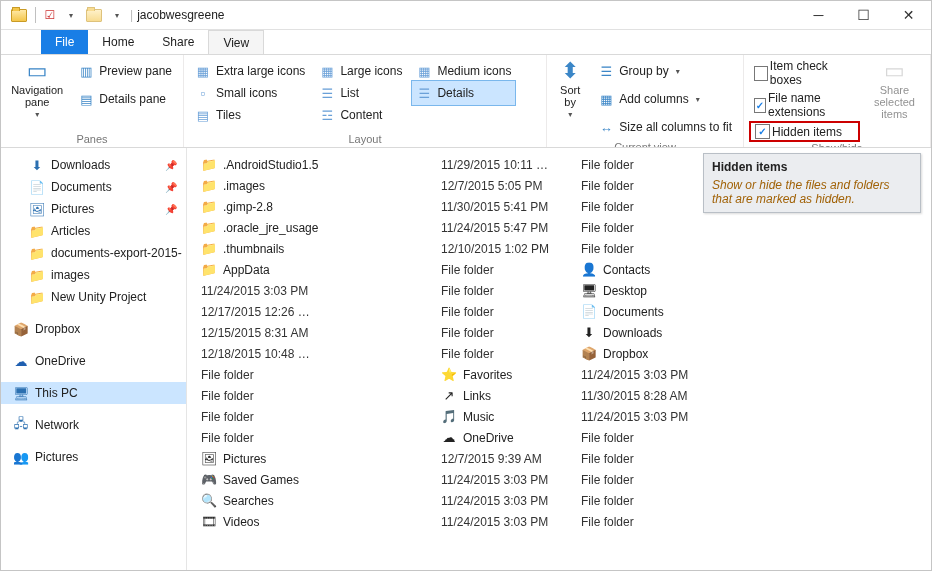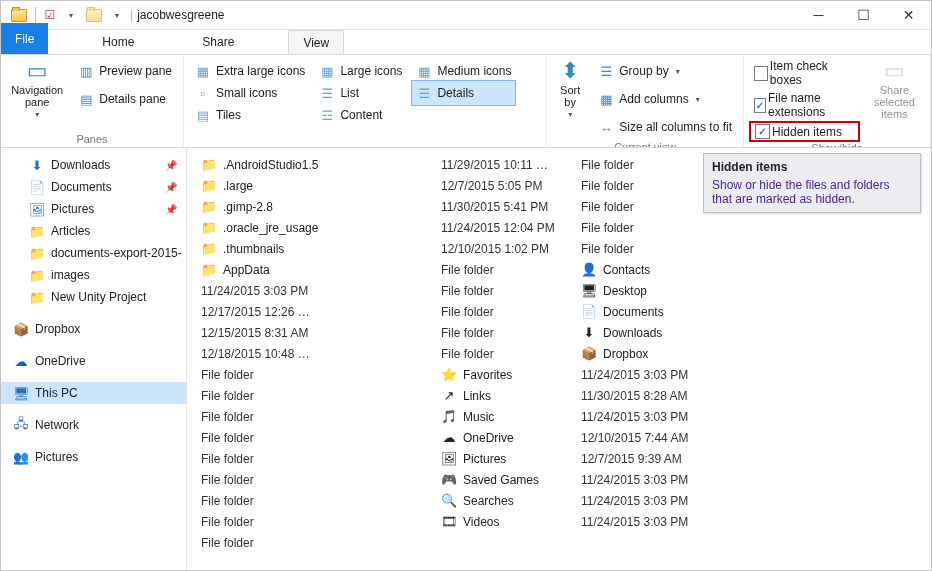--- a/index.html
+++ b/index.html
@@ -33,22 +33,22 @@
   .qat .qat-prop { width:20px; height:20px; display:flex; align-items:center; justify-content:center; font-size:12px; }
   .qat .qat-chevron { width:14px; height:20px; display:flex; align-items:center; justify-content:center; font-size:8px; color:#555; }
   .title { flex:1; padding-left:6px; display:flex; align-items:center; gap:4px; }
   .title-sep { color:#bbb; }
   .title-text { color:#222; }
   .win-controls { display:flex; }
   .win-btn { width:45px; height:28px; display:flex; align-items:center; justify-content:center; font-size:14px; color:#333; }
 
   
   .tabstrip { height:24px; display:flex; align-items:flex-end; border-bottom:1px solid var(--ribbon-border); }
-  .tab-file { background:var(--file-blue); color:#fff; padding:4px 14px; height:31px; box-sizing:border-box; display:flex; align-items:center; }
-  .tab { padding:4px 14px; height:24px; box-sizing:border-box; display:flex; align-items:center;margin-left:40px; }
+  .tab-file { background:var(--file-blue); color:#fff; padding:4px 14px; height:24px; box-sizing:border-box; display:flex; align-items:center;margin-left:40px; }
+  .tab { padding:4px 14px; height:24px; box-sizing:border-box; display:flex; align-items:center; }
   .tab.active { background:var(--tab-sel-bg); border:1px solid var(--ribbon-border); border-bottom:none; }
 
   
   .ribbon { height:92px; border-bottom:1px solid var(--ribbon-border); display:flex; overflow:hidden; }
   .ribbon-group { border-right:1px solid #eceaea; padding:3px 6px 0 6px; display:flex; flex-direction:column; position:relative; }
   .ribbon-group .group-body { flex:1; display:flex; align-items:flex-start; gap:6px; }
   .ribbon-group .group-label { color:var(--muted); font-size:11px; text-align:center; padding:1px 0 2px 0; }
   .rbtn-big { display:flex; flex-direction:column; align-items:center; justify-content:center; width:58px; padding:2px 2px; gap:2px; }
   .rbtn-big .icon { font-size:22px; line-height:22px; }
   .rbtn-big .lbl { font-size:11px; text-align:center; line-height:12px; }
@@ -84,21 +84,21 @@
   .files .cell.type { color:#333; }
 
   .folder-ic { color:#caa227; }
 
   
   .statusbar { height:22px; border-top:1px solid #e5e5e5; display:flex; align-items:center; padding:0 8px; font-size:11px; color:#555; }
 
   
   .tooltip { position:absolute; right:10px; top:152px; width:200px; background:var(--tooltip-bg); border:1px solid #b9bfc6; box-shadow:1px 1px 2px rgba(0,0,0,0.15); padding:6px 8px; }
   .tooltip .tt-title { font-weight:bold; margin-bottom:4px; }
-  .tooltip .tt-body { color:#4c1d95; }
+  .tooltip .tt-body { color:#a16207;font-style:italic; }
 
   .folder-small { display:inline-block; width:14px; height:11px; background:linear-gradient(#ffe9a8,#f4c64a); border:1px solid #c99b26; border-radius:1px; position:relative; }
   .folder-small::before{content:""; position:absolute; left:0; top:-3px; width:6px; height:3px; background:#f4c64a; border:1px solid #c99b26; border-bottom:none; border-radius:1px 1px 0 0;}
 </style>
 </head>
 <body>
 
 <div class="window">
 
   <div class="titlebar">
@@ -186,20 +186,21 @@
               <span class="icon" style="color:#6aa0d8;">▤</span>
               <span>Tiles</span>
             </div>
           <div class="rbtn-s">
               <span class="icon" style="color:#6aa0d8;">☲</span>
               <span>Content</span>
             </div>
           <div></div>
         </div>
       </div>
+      <div class="group-label">Layout</div>
     </div>
 
     <div class="ribbon-group" style="width:184px;">
       <div class="group-body">
         <div class="rbtn-big" style="width:40px;">
           <span class="icon" style="color:#3b86c7;">⬍</span>
           <span class="lbl">Sort by</span>
           <span class="chev">▾</span>
         </div>
         <div class="rcol">
@@ -310,35 +311,35 @@
     <div class="fileview">
       <div class="files" id="files-grid">
           <div class="cell name">
             <span class="ficon folder-ic">📁</span>
             <span>.AndroidStudio1.5</span>
           </div>
           <div class="cell date">11/29/2015 10:11 …</div>
           <div class="cell type">File folder</div>
           <div class="cell name">
             <span class="ficon folder-ic">📁</span>
-            <span>.large</span>
+            <span>.images</span>
           </div>
           <div class="cell date">12/7/2015 5:05 PM</div>
           <div class="cell type">File folder</div>
           <div class="cell name">
             <span class="ficon folder-ic">📁</span>
             <span>.gimp-2.8</span>
           </div>
           <div class="cell date">11/30/2015 5:41 PM</div>
           <div class="cell type">File folder</div>
           <div class="cell name">
             <span class="ficon folder-ic">📁</span>
             <span>.oracle_jre_usage</span>
           </div>
-          <div class="cell date">11/24/2015 12:04 PM</div>
+          <div class="cell date">11/24/2015 5:47 PM</div>
           <div class="cell type">File folder</div>
           <div class="cell name">
             <span class="ficon folder-ic">📁</span>
             <span>.thumbnails</span>
           </div>
           <div class="cell date">12/10/2015 1:02 PM</div>
           <div class="cell type">File folder</div>
           <div class="cell name">
             <span class="ficon folder-ic">📁</span>
             <span>AppData</span>
@@ -388,21 +389,20 @@
           <div class="cell name">
             <span class="ficon">🎵</span>
             <span>Music</span>
           </div>
           <div class="cell date">11/24/2015 3:03 PM</div>
           <div class="cell type">File folder</div>
           <div class="cell name">
             <span class="ficon">☁</span>
             <span>OneDrive</span>
           </div>
-          <div class="cell date">12/10/2015 7:44 AM</div>
           <div class="cell type">File folder</div>
           <div class="cell name">
             <span class="ficon">🖼</span>
             <span>Pictures</span>
           </div>
           <div class="cell date">12/7/2015 9:39 AM</div>
           <div class="cell type">File folder</div>
           <div class="cell name">
             <span class="ficon">🎮</span>
             <span>Saved Games</span>

